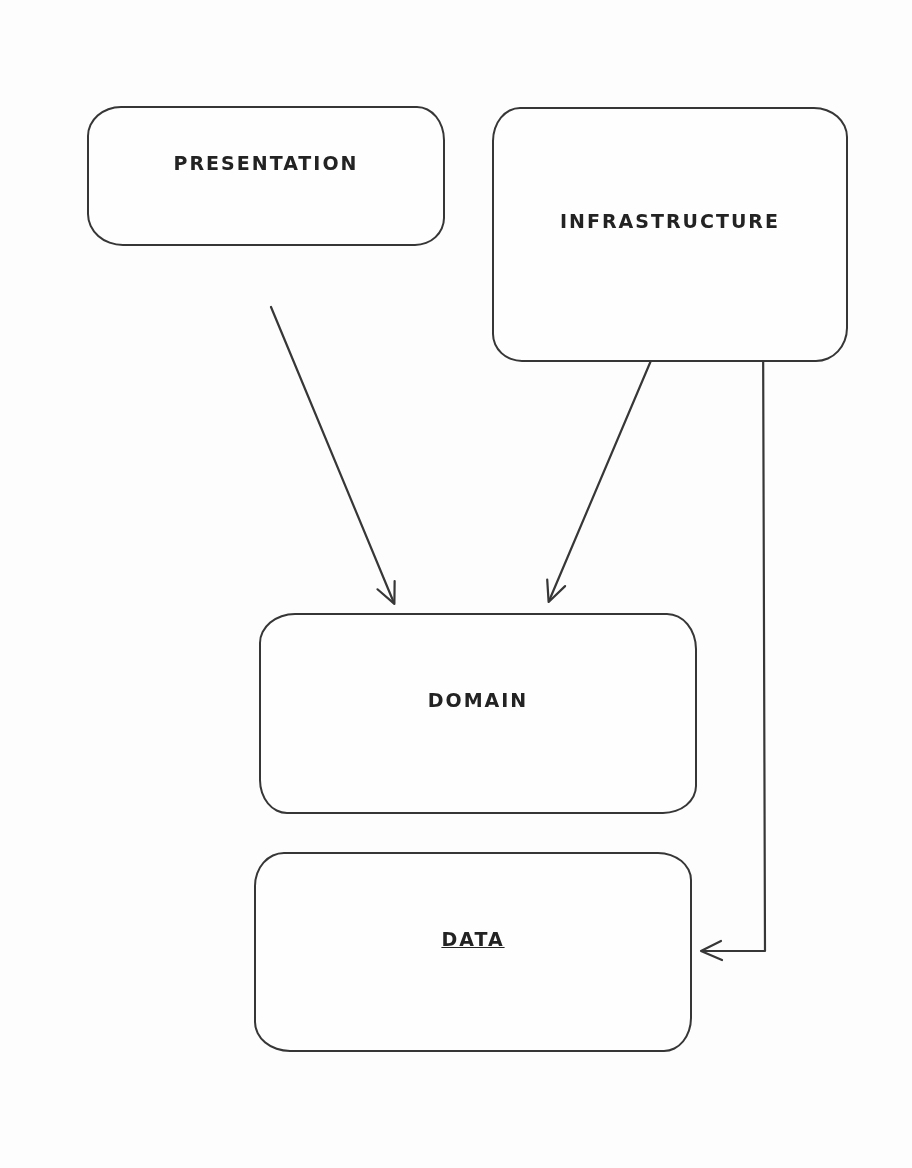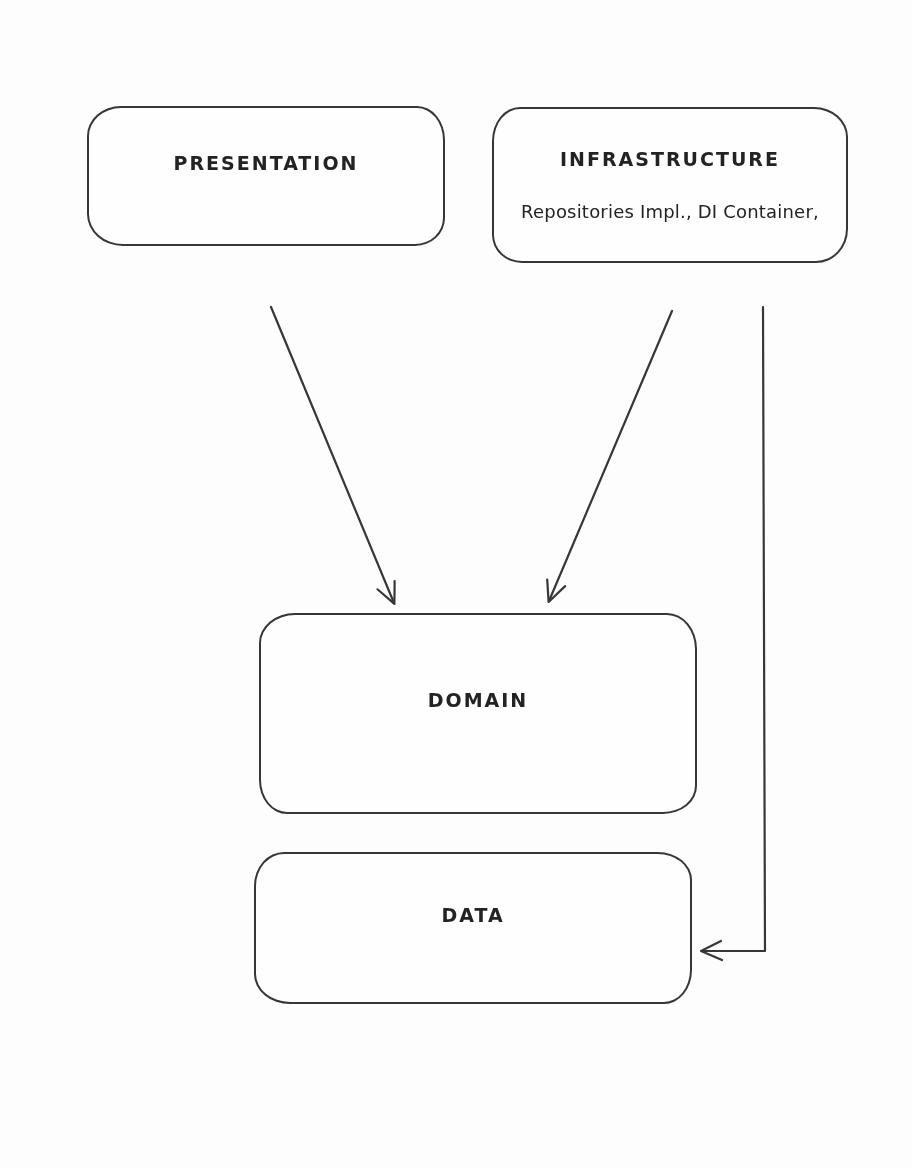--- a/index.html
+++ b/index.html
@@ -37,23 +37,23 @@
     background: #fefefe;
     border: 2.2px solid #363636;
     color: #232323;
     display: flex;
     flex-direction: column;
     align-items: center;
     justify-content: center;
     text-align: center;
   }
   .node-presentation   { left: 87px;  top: 106px; width: 358px; height: 140px; border-radius: 34px 28px 30px 36px / 30px 34px 28px 32px; }
-  .node-infrastructure { left: 492px; top: 107px; width: 356px; height: 156px; border-radius: 28px 34px 32px 30px / 34px 30px 34px 28px; }
+  .node-infrastructure { left: 492px; top: 107px; width: 356px; height: 255px; border-radius: 28px 34px 32px 30px / 34px 30px 34px 28px; }
   .node-domain         { left: 259px; top: 613px; width: 438px; height: 201px; border-radius: 36px 30px 34px 28px / 30px 36px 28px 34px; }
-  .node-data           { left: 254px; top: 852px; width: 438px; height: 152px; border-radius: 30px 34px 28px 36px / 34px 28px 34px 30px; }
+  .node-data           { left: 254px; top: 852px; width: 438px; height: 200px; border-radius: 30px 34px 28px 36px / 34px 28px 34px 30px; text-decoration: underline; }
   .node-title {
     font-size: 19px;
     font-weight: bold;
     letter-spacing: 2px;
     line-height: 26px;
     margin-bottom: 27px;
     white-space: nowrap;
   }
   .node-body {
     font-size: 18px;
@@ -80,21 +80,20 @@
     <path d="M 763 307 L 765 951 L 702 951" marker-end="url(#ah)"></path>
   </svg>
 
   <div class="node node-presentation">
     <div class="node-title">PRESENTATION</div>
   </div>
 
   <div class="node node-infrastructure">
     <div class="node-title">INFRASTRUCTURE</div>
     <div class="node-body">
-      <div class="node-line">Repositories Impl., DI Container,</div>
     </div>
   </div>
 
   <div class="node node-domain">
     <div class="node-title">DOMAIN</div>
   </div>
 
   <div class="node node-data">
     <div class="node-title">DATA</div>
   </div>

